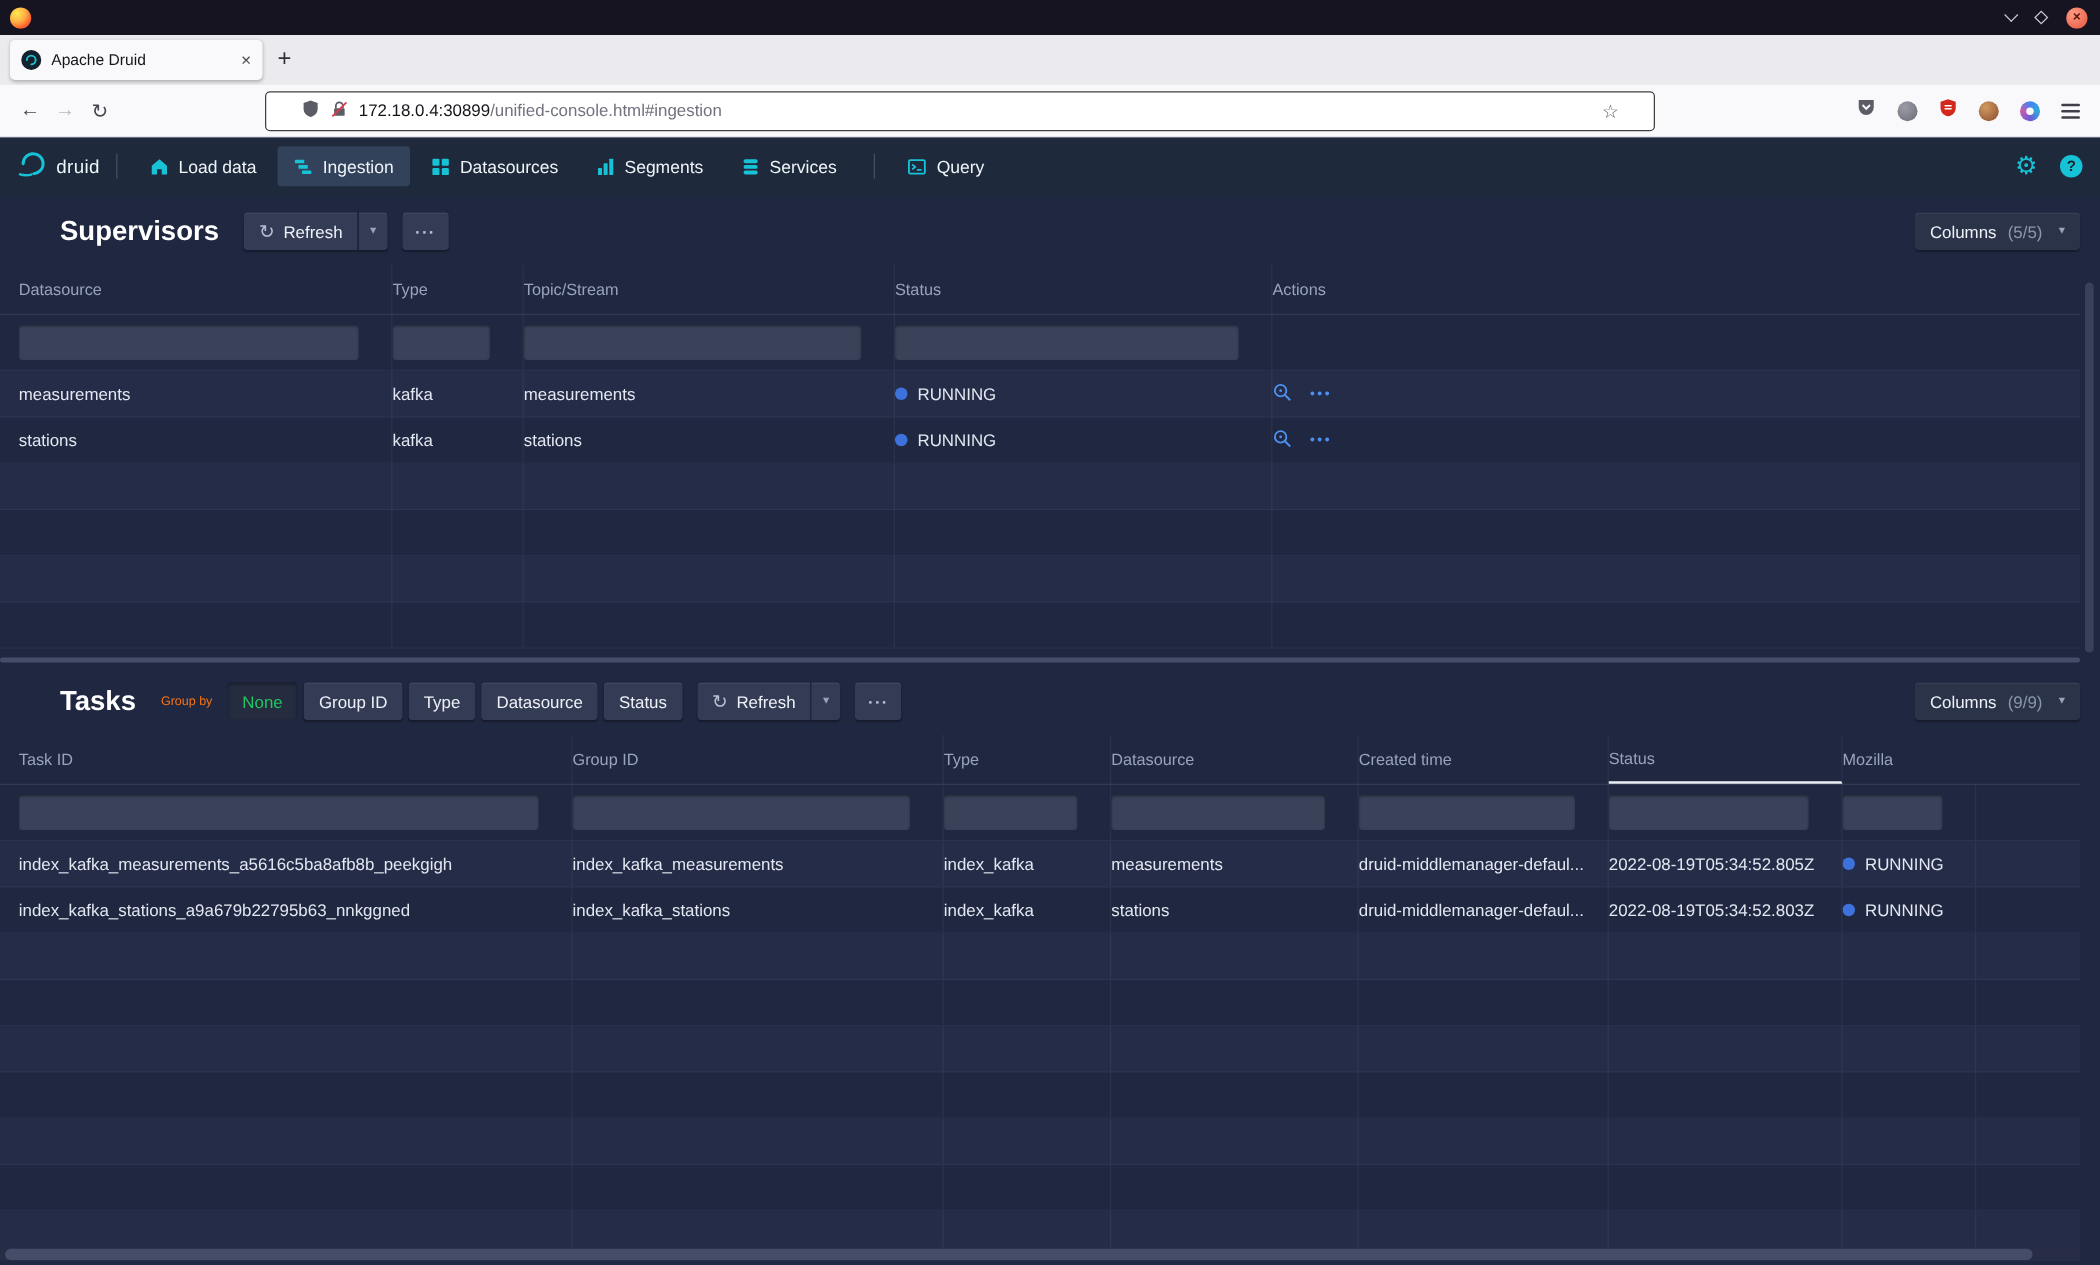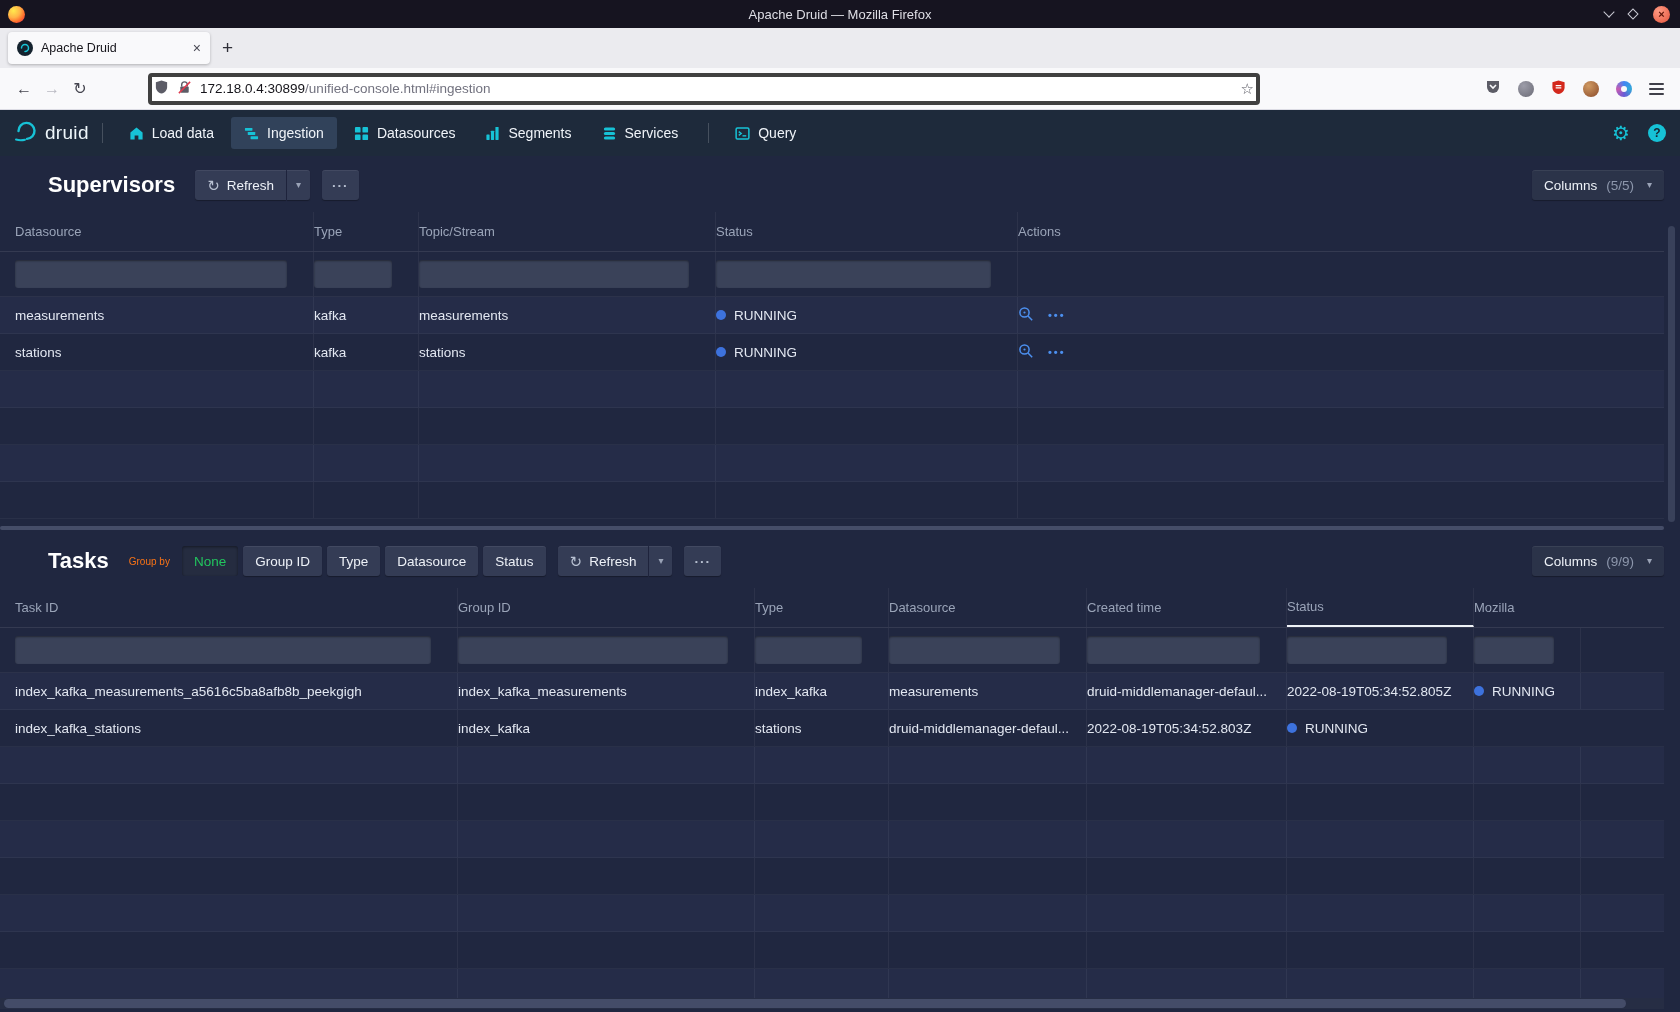--- a/index.html
+++ b/index.html
@@ -27,39 +27,39 @@
     display: flex; align-items: center; gap: 8px; padding: 0 9px; }
   .favicon { width: 16px; height: 16px; border-radius: 50%; background: #14222e; display: flex; align-items: center; justify-content: center; flex: none; }
   .tab-label { font-size: 12.5px; color: #15141a; flex: 1; white-space: nowrap; overflow: hidden; }
   .tab-close { color: #4a4a55; font-size: 14px; line-height: 1; }
   .newtab { font-size: 19px; color: #2f2f38; margin-left: 12px; }
 
   
   .toolbar { height: 42px; background: #f9f9fb; display: flex; align-items: center; padding: 0 10px; border-bottom: 1px solid #dcdce4; flex: none; }
   .tb-btn { width: 28px; height: 28px; display: flex; align-items: center; justify-content: center; font-size: 16px; color: #45454f; border-radius: 4px; }
   .tb-btn.disabled { color: #b9b9c2; }
-  .urlbar { width: 1112px; height: 32px; margin-left: 54px; background: #ffffff; border: 4px solid #404040; border-radius: 4px;
-    display: flex; align-items: center; padding: 0 2px; gap: 8px; font-size: 13.5px; }
+  .urlbar { width: 1112px; height: 32px; margin-left: 118px; background: #ffffff; border: 1px solid #404040; border-radius: 4px;
+    display: flex; align-items: center; padding: 0 28px; gap: 8px; font-size: 13.5px; }
   .url-text { flex: 1; white-space: nowrap; overflow: hidden; }
   .url-host { color: #15141a; }
   .url-path { color: #72727f; }
   .star { color: #55555f; font-size: 15px; }
   .tb-right { margin-left: auto; display: flex; align-items: center; gap: 17px; padding-right: 6px; }
   .ext-circle { width: 16px; height: 16px; border-radius: 50%; }
   .ext-gray { background: radial-gradient(circle at 35% 30%, #9c9ca8, #6b6b76); }
   .ext-avatar { background: radial-gradient(circle at 35% 30%, #d09a62, #8a4a2a); }
   .ext-pin { background: conic-gradient(#4285f4, #31a8d8, #6b5bd6, #c75bb0, #4285f4); position: relative; }
   .ext-pin::after { content: ""; position: absolute; inset: 5px; border-radius: 50%; background: #f9f9fb; }
   .menu-icon { width: 15px; height: 12px; display: flex; flex-direction: column; justify-content: space-between; }
   .menu-icon i { display: block; height: 2px; background: #3f3f49; border-radius: 1px; }
 
   
   .appheader { height: 46px; background: #1e2a3b; display: flex; align-items: center; padding: 0 14px; flex: none; }
   .brand { display: flex; align-items: center; gap: 7px; }
-  .wordmark { color: #eef6fa; font-size: 19px; letter-spacing: .3px; }
+  .wordmark { color: #eef6fa; font-size: 15px; letter-spacing: .3px; }
   .vdiv { width: 1px; height: 20px; background: rgba(255,255,255,.18); margin: 0 13px; flex: none; }
   .nav-item { display: flex; align-items: center; gap: 8px; color: #f0f4f9; font-size: 14px; padding: 8px 13px; border-radius: 3px; margin-right: 4px; }
   .nav-item.active { background: #31425a; }
   .nav-icon { display: flex; align-items: center; }
   .spacer { flex: 1; }
   .gear { color: #16c2d6; font-size: 20px; margin-right: 18px; line-height: 1; }
   .help { width: 18px; height: 18px; border-radius: 50%; background: #16c2d6; color: #17232f; font-size: 12px; font-weight: bold;
     display: flex; align-items: center; justify-content: center; }
 
   
@@ -108,21 +108,20 @@
   .tasks-hscroll { position: absolute; left: 0; bottom: 3px; width: 1664px; height: 11px; background: #262d44; display: flex; align-items: center; }
   .tasks-hscroll .thumb { height: 9px; width: 1622px; margin-left: 4px; background: #444c68; border-radius: 5px; }
 </style>
 </head>
 <body>
 
 <div class="window">
 
   <div class="titlebar">
     <span class="fx-logo"></span>
-    <span class="win-title">Apache Druid — Mozilla Firefox</span>
     <span class="win-controls">
       <span class="chev"></span>
       <span class="diamond"></span>
       <span class="close-btn">×</span>
     </span>
   </div>
 
   <div class="tabbar">
     <div class="tab">
       <span class="favicon">
@@ -438,20 +437,21 @@
           <div class="cell">measurements</div>
           <div class="cell">druid-middlemanager-defaul...</div>
           <div class="cell">2022-08-19T05:34:52.805Z</div>
           <div class="cell">
               <span class="status-dot"></span>
               <span>RUNNING</span>
             </div>
           <div class="cell"></div>
         </div>
         <div class="tr tasks-grid">
+          <div class="cell">index_kafka_stations_a9a679b22795b63_nnkggned</div>
           <div class="cell">index_kafka_stations</div>
           <div class="cell">index_kafka</div>
           <div class="cell">stations</div>
           <div class="cell">druid-middlemanager-defaul...</div>
           <div class="cell">2022-08-19T05:34:52.803Z</div>
           <div class="cell">
               <span class="status-dot"></span>
               <span>RUNNING</span>
             </div>
           <div class="cell"></div>

